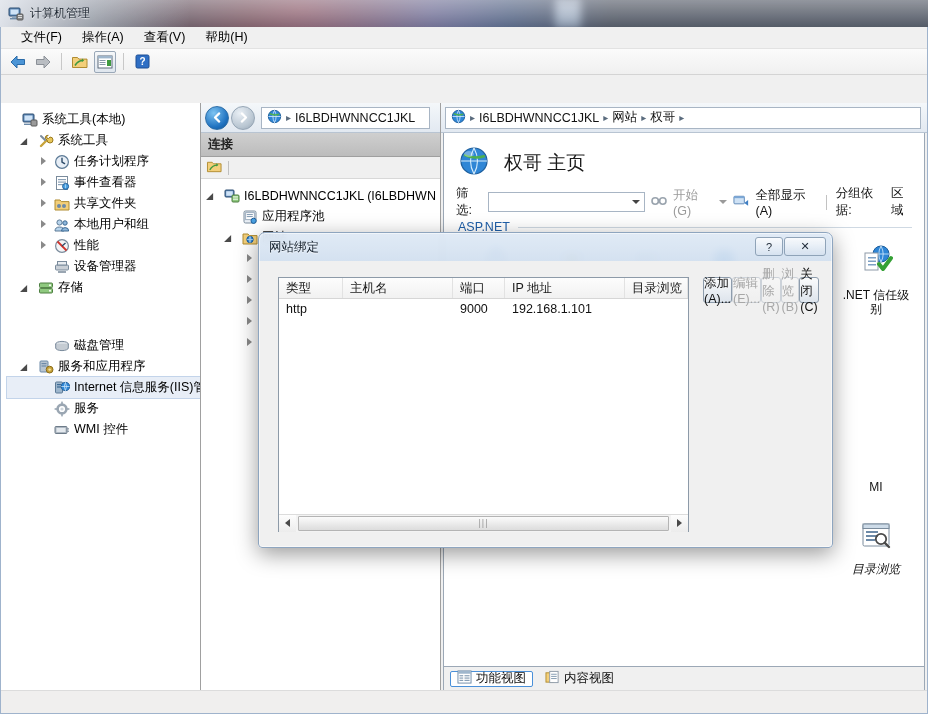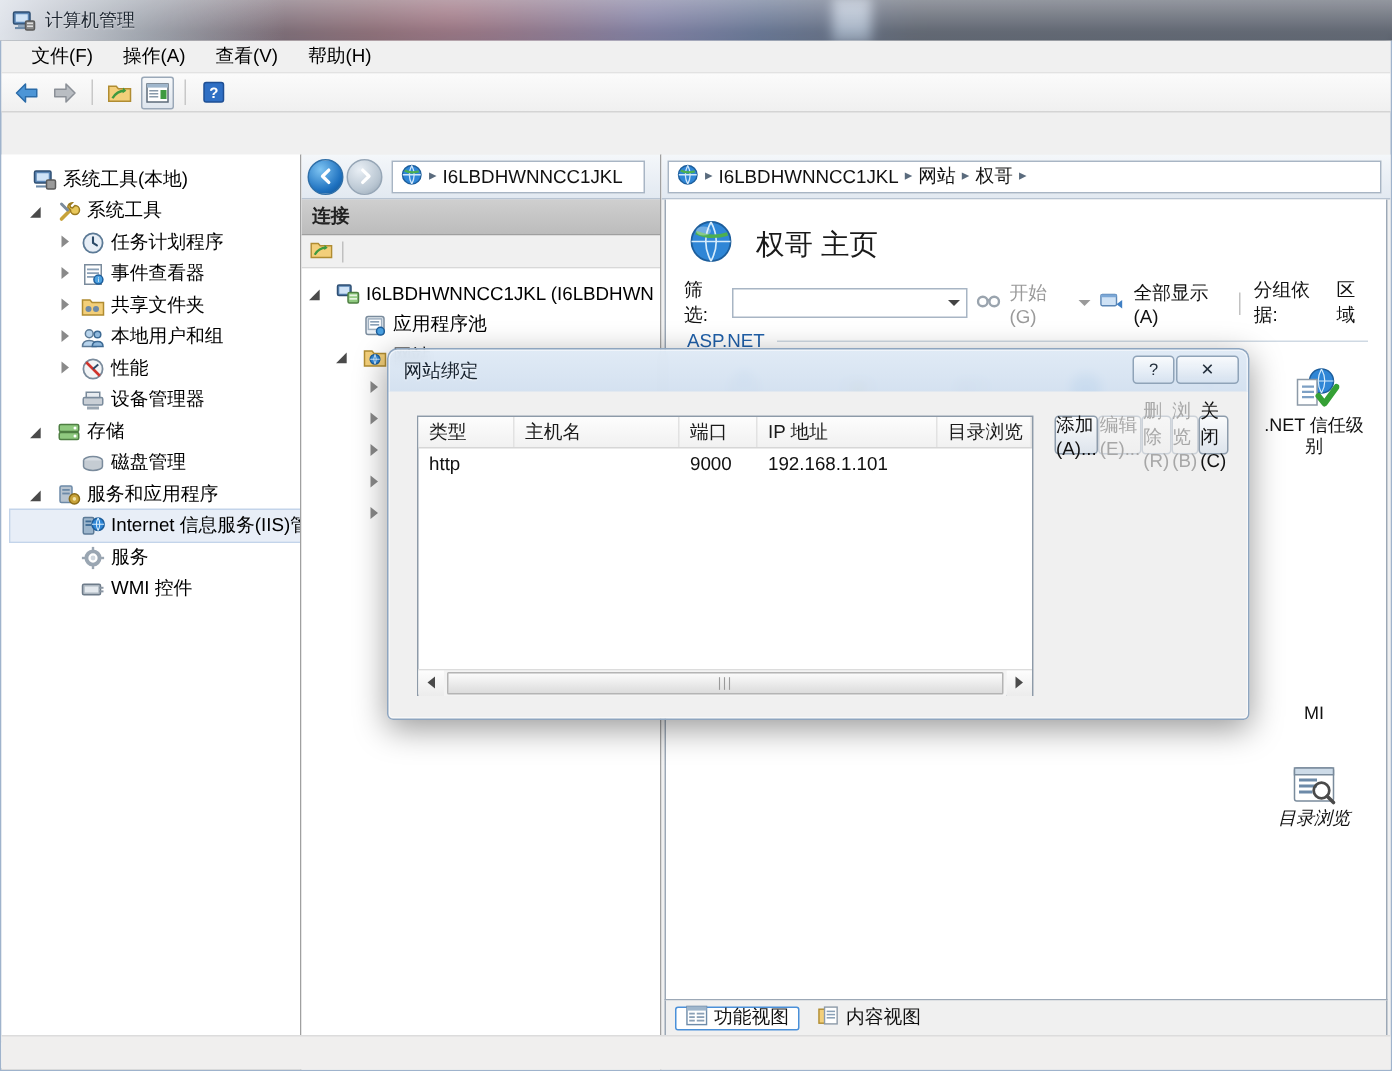--- a/index.html
+++ b/index.html
@@ -228,21 +228,21 @@
   .icon-grid {
     display: flex; flex-wrap: wrap;
     padding: 6px 0 0 14px;
   }
   .icon-cell {
     width: 76px; min-height: 64px;
     display: flex; flex-direction: column; align-items: center;
     text-align: center;
     padding-top: 4px;
   }
-  .icon-cell .lbl { font-size: 12px; color: #111; line-height: 14px; margin-top: 0; }
+  .icon-cell .lbl { font-size: 12px; color: #111; line-height: 14px; margin-top: 12px; }
   .icon-cell svg { display:block; }
 
   .view-tabs {
     position: absolute; left: 2px; right: 2px; bottom: 22px; height: 24px;
     background: #f0f0f0;
     border: 1px solid #9ca8b6; border-top: none;
     display: flex; align-items: center; gap: 6px; padding-left: 6px;
   }
   .vtab {
     display:flex; align-items:center; gap:4px;
@@ -271,21 +271,21 @@
   .arr-l { width:0;height:0;border-top:4px solid transparent;border-bottom:4px solid transparent;border-right:5px solid #4a4a4a;}
   .arr-r { width:0;height:0;border-top:4px solid transparent;border-bottom:4px solid transparent;border-left:5px solid #4a4a4a;}
 
   .statusbar {
     position: absolute; left: 0; right: 0; bottom: 0; height: 23px;
     background: #f0efee; border-top: 1px solid #dcdcdc;
   }
 
   
   #dialog {
-    position: absolute; left: 258px; top: 232px; width: 575px; height: 248px;
+    position: absolute; left: 258px; top: 232px; width: 575px; height: 316px;
     border-radius: 7px 7px 4px 4px;
     background: linear-gradient(180deg, rgba(222,233,245,.93) 0%, rgba(209,223,239,.93) 28px, rgba(240,240,240,1) 28px, rgba(240,240,240,1) 100%);
     border: 1px solid #8ea5bf;
     box-shadow: 0 6px 22px rgba(0,0,0,.40), 0 0 0 1px rgba(255,255,255,.55) inset;
     backdrop-filter: blur(4px);
   }
   .dlg-title {
     height: 28px; display: flex; align-items: center;
     padding-left: 10px; font-size: 12.5px; color: #16222f;
     text-shadow: 0 1px 1px rgba(255,255,255,.85);
@@ -507,21 +507,21 @@
             <div class="tnode" style="padding-left: 16px;">
               <span class="twisty open"></span>
               <span class="ticon"><svg width="16" height="16" viewBox="0 0 16 16">
                   <rect x="1.5" y="3" width="13" height="4.6" rx="1" fill="#8fc97f" stroke="#4e7f42"></rect>
                   <rect x="1.5" y="8.4" width="13" height="4.6" rx="1" fill="#8fc97f" stroke="#4e7f42"></rect>
                   <circle cx="12" cy="5.3" r="1" fill="#fff"></circle>
                   <circle cx="12" cy="10.7" r="1" fill="#fff"></circle>
                 </svg></span>
               <span>存储</span>
             </div>
-            <div class="tnode" style="padding-left: 32px;">
+            <div class="tnode" style="padding-left: 32px; margin-top: 37px;">
               <span class="twisty"></span>
               <span class="ticon"><svg width="16" height="16" viewBox="0 0 16 16">
                   <ellipse cx="8" cy="6" rx="6.3" ry="2.6" fill="#d7dde3" stroke="#7a8b9c"></ellipse>
                   <path d="M1.7 6 v4 a6.3 2.6 0 0 0 12.6 0 V6" fill="#c5ccd3" stroke="#7a8b9c"></path>
                 </svg></span>
               <span>磁盘管理</span>
             </div>
             <div class="tnode" style="padding-left: 16px;">
               <span class="twisty open"></span>
               <span class="ticon"><svg width="16" height="16" viewBox="0 0 16 16">

